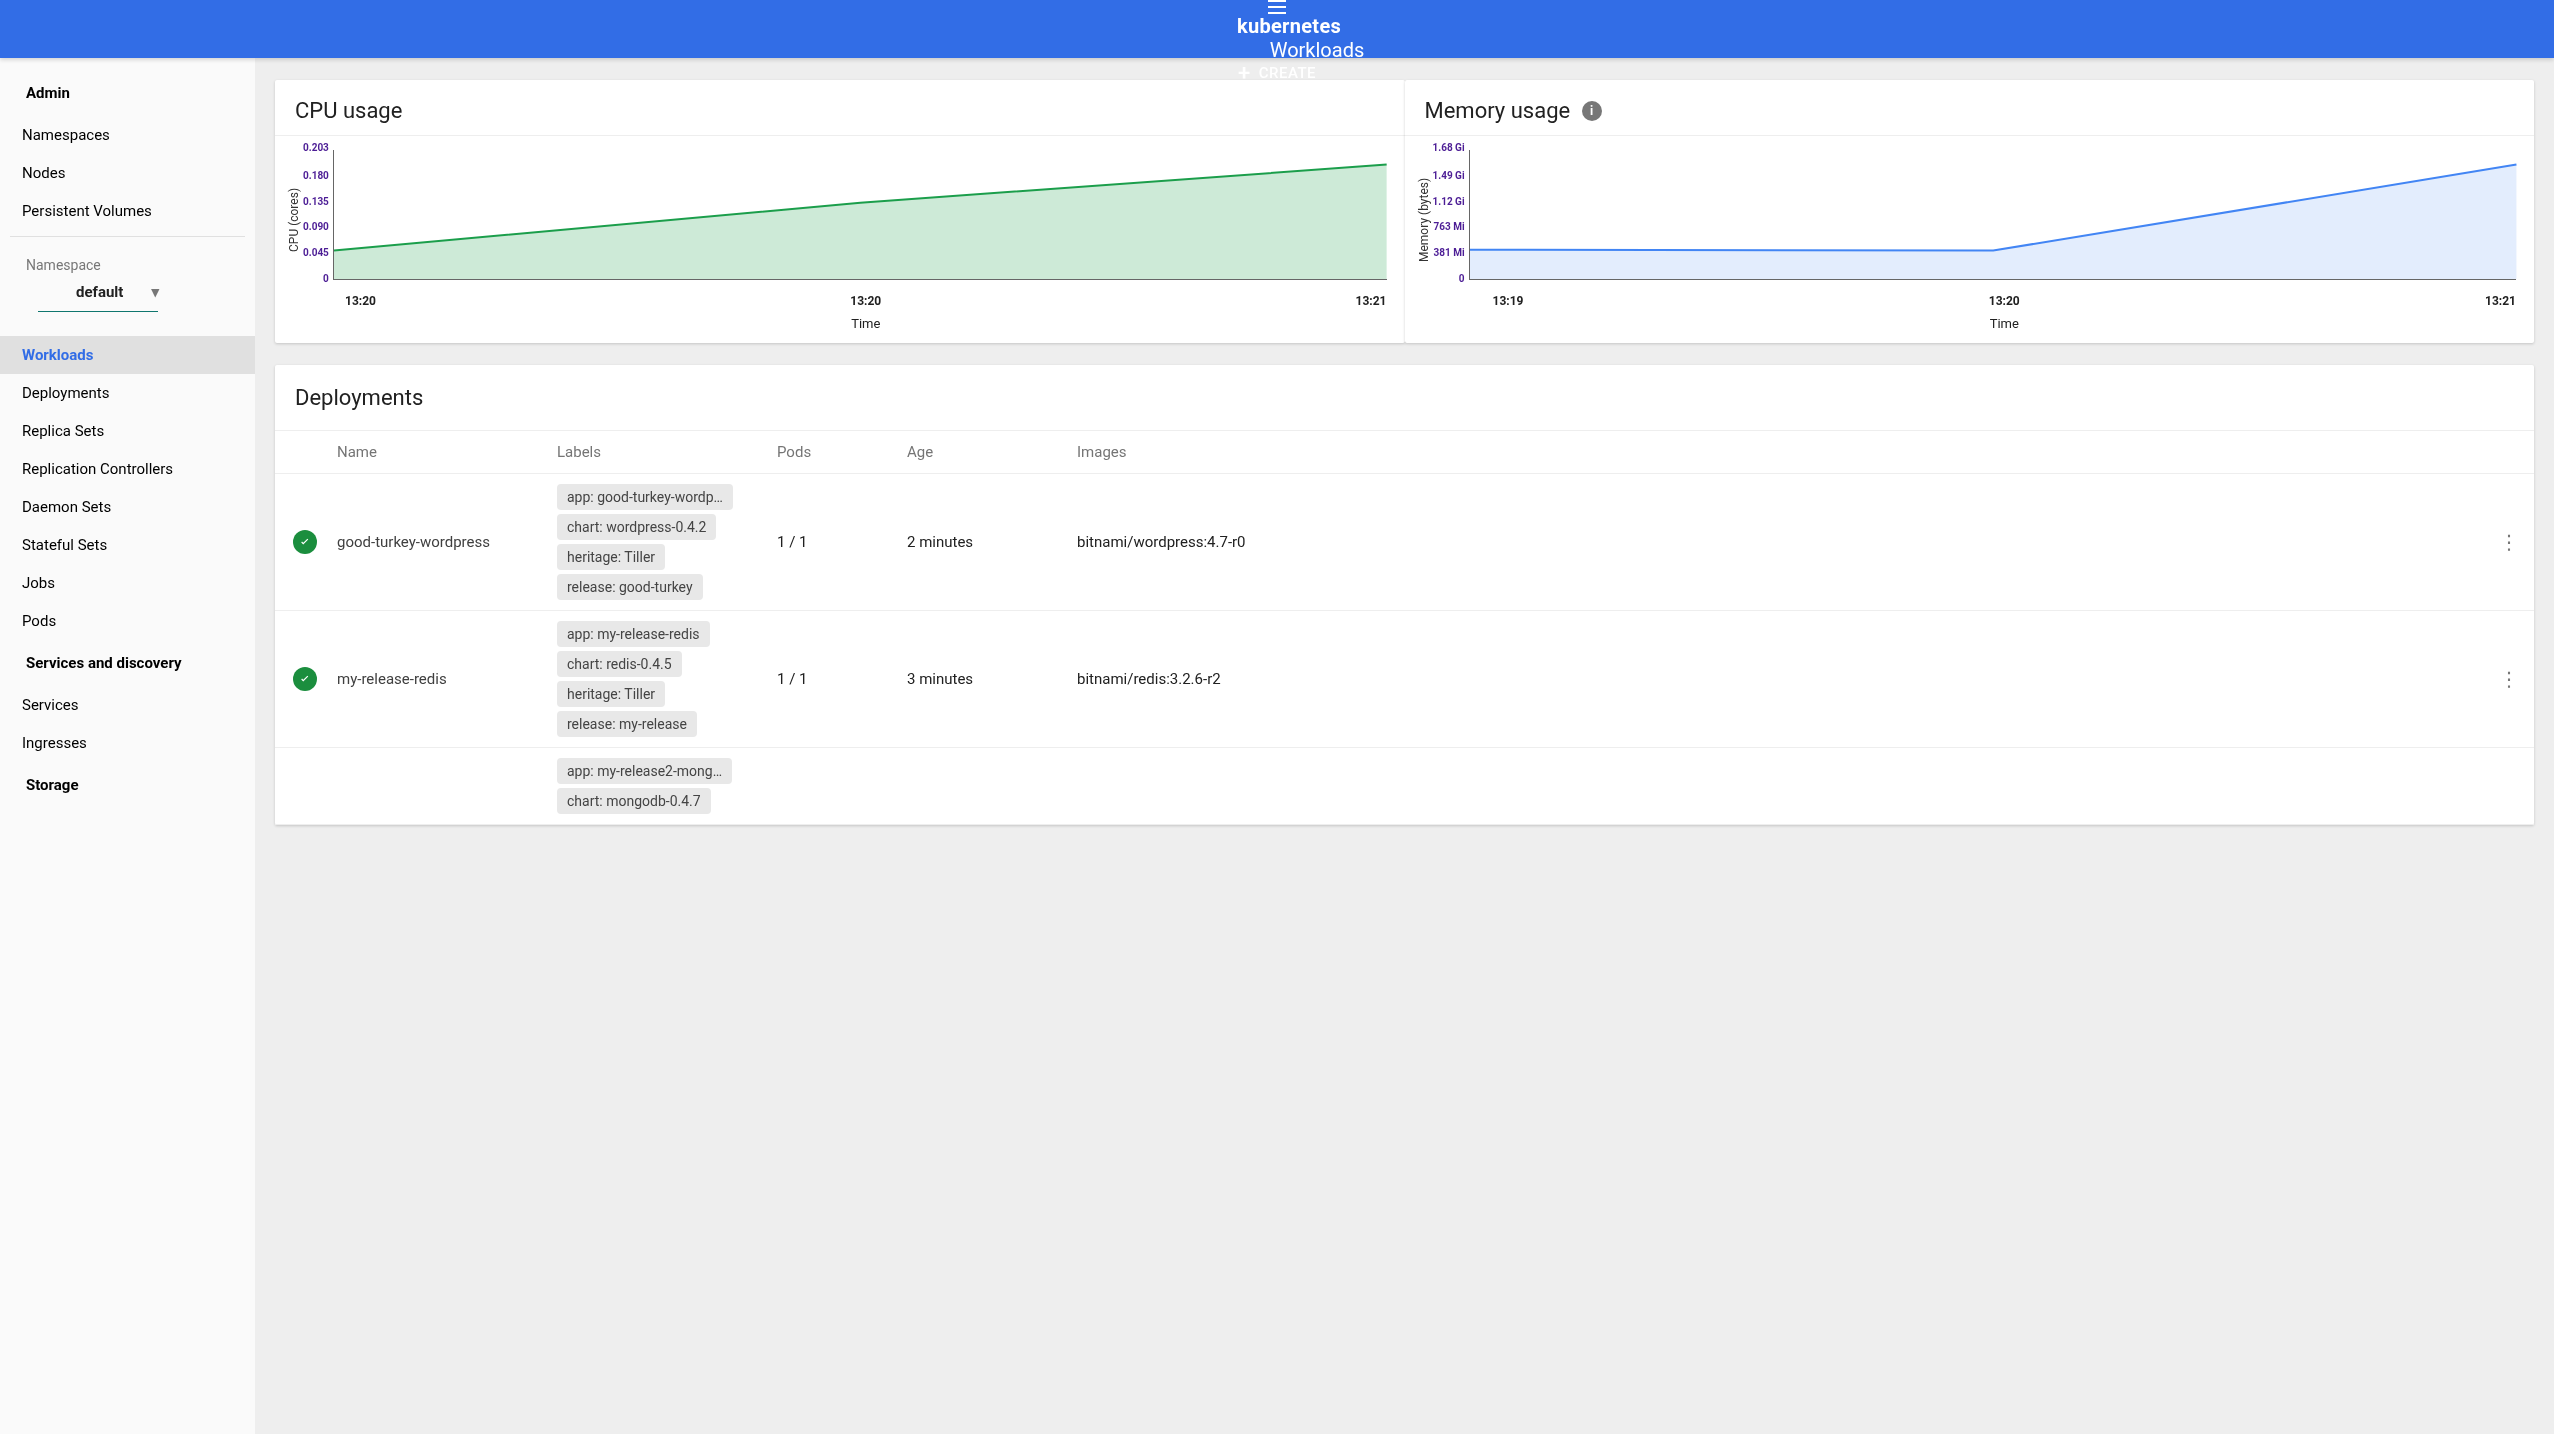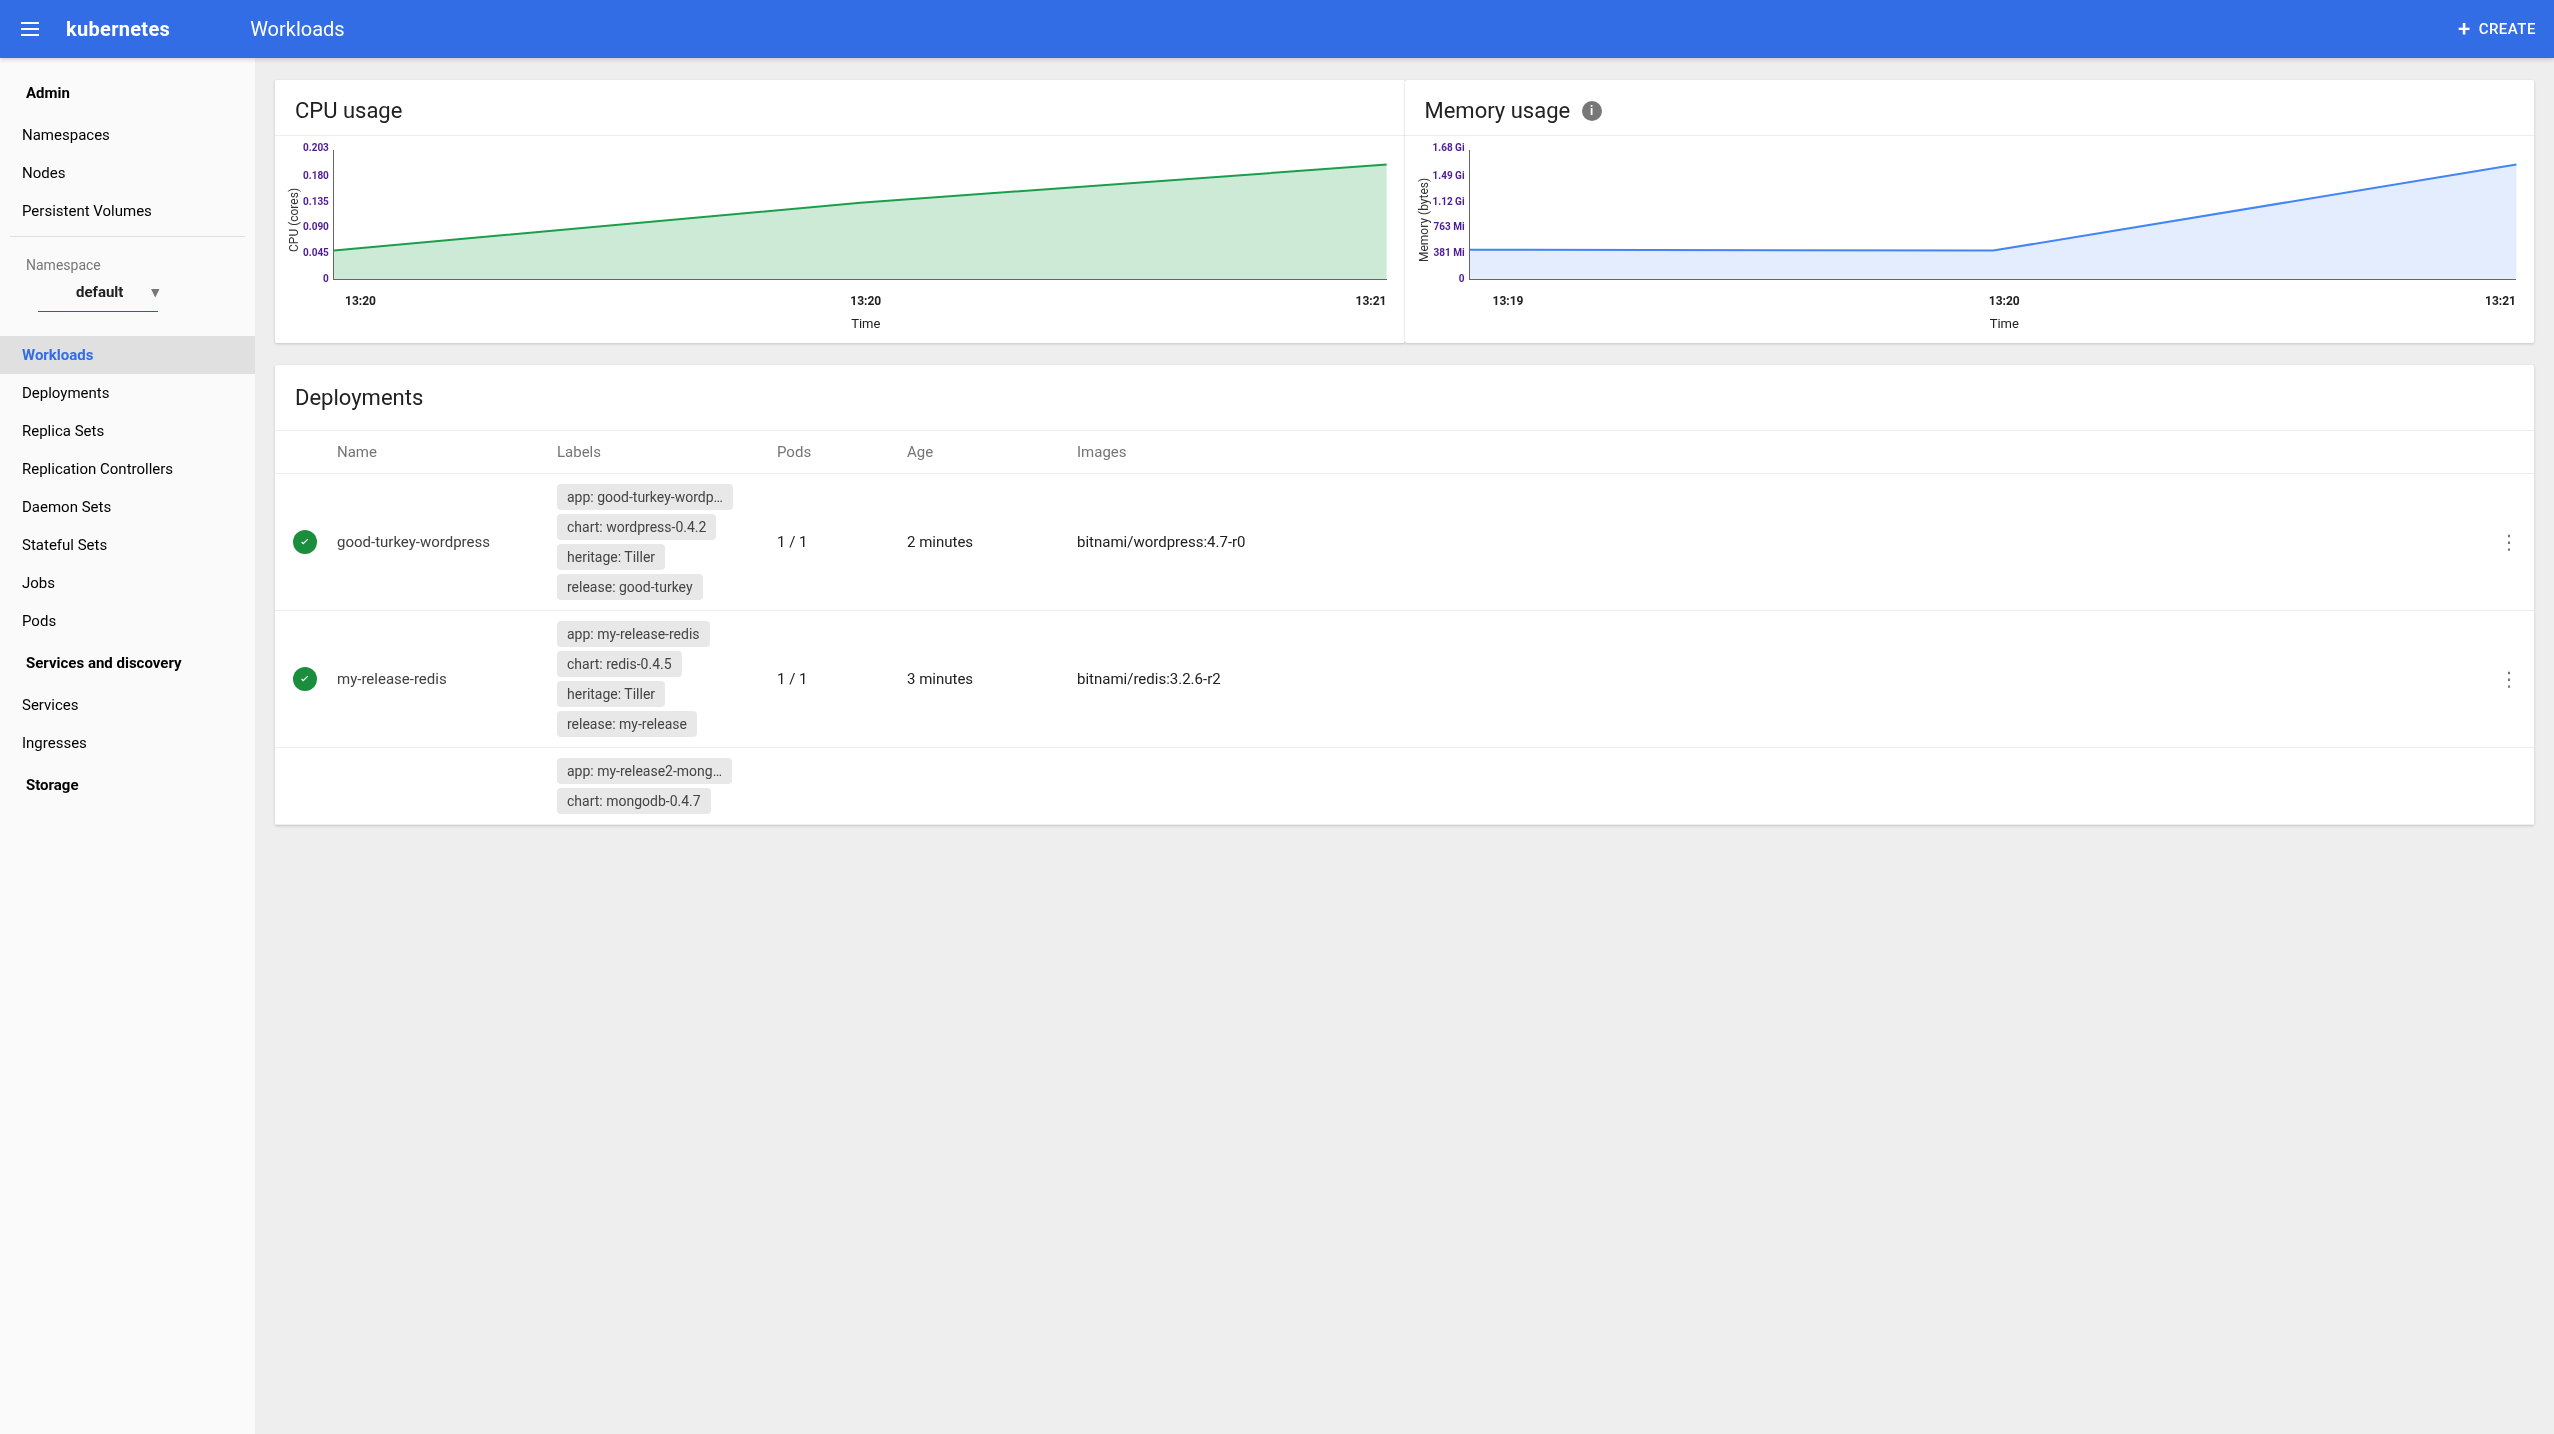--- a/index.html
+++ b/index.html
@@ -13,20 +13,21 @@
   .header {
     height: 58px;
     background: #326de6;
     display: flex;
     align-items: center;
     color: #fff;
     padding: 0 18px;
     box-shadow: 0 2px 4px rgba(0,0,0,0.15);
     position: relative;
     z-index: 10;
+    flex-direction: column;
   }
   .hamburger { width: 24px; height: 24px; cursor: pointer; display:flex; flex-direction:column; justify-content:center; gap:4px; }
   .hamburger span { display:block; height:2px; background:#fff; width:18px; margin:0 auto; }
   .brand { margin-left: 24px; font-size: 20px; font-weight: 700; letter-spacing: 0.3px; }
   .page-title-header { margin-left: 80px; font-size: 20px; font-weight: 400; }
   .header-spacer { flex: 1; }
   .create-btn { display:flex; align-items:center; gap:8px; font-size:15px; font-weight:500; cursor:pointer; letter-spacing:0.5px; }
   .plus-icon { font-size:22px; line-height:1; }
 
   .layout { display:flex; min-height: calc(100vh - 58px); }

